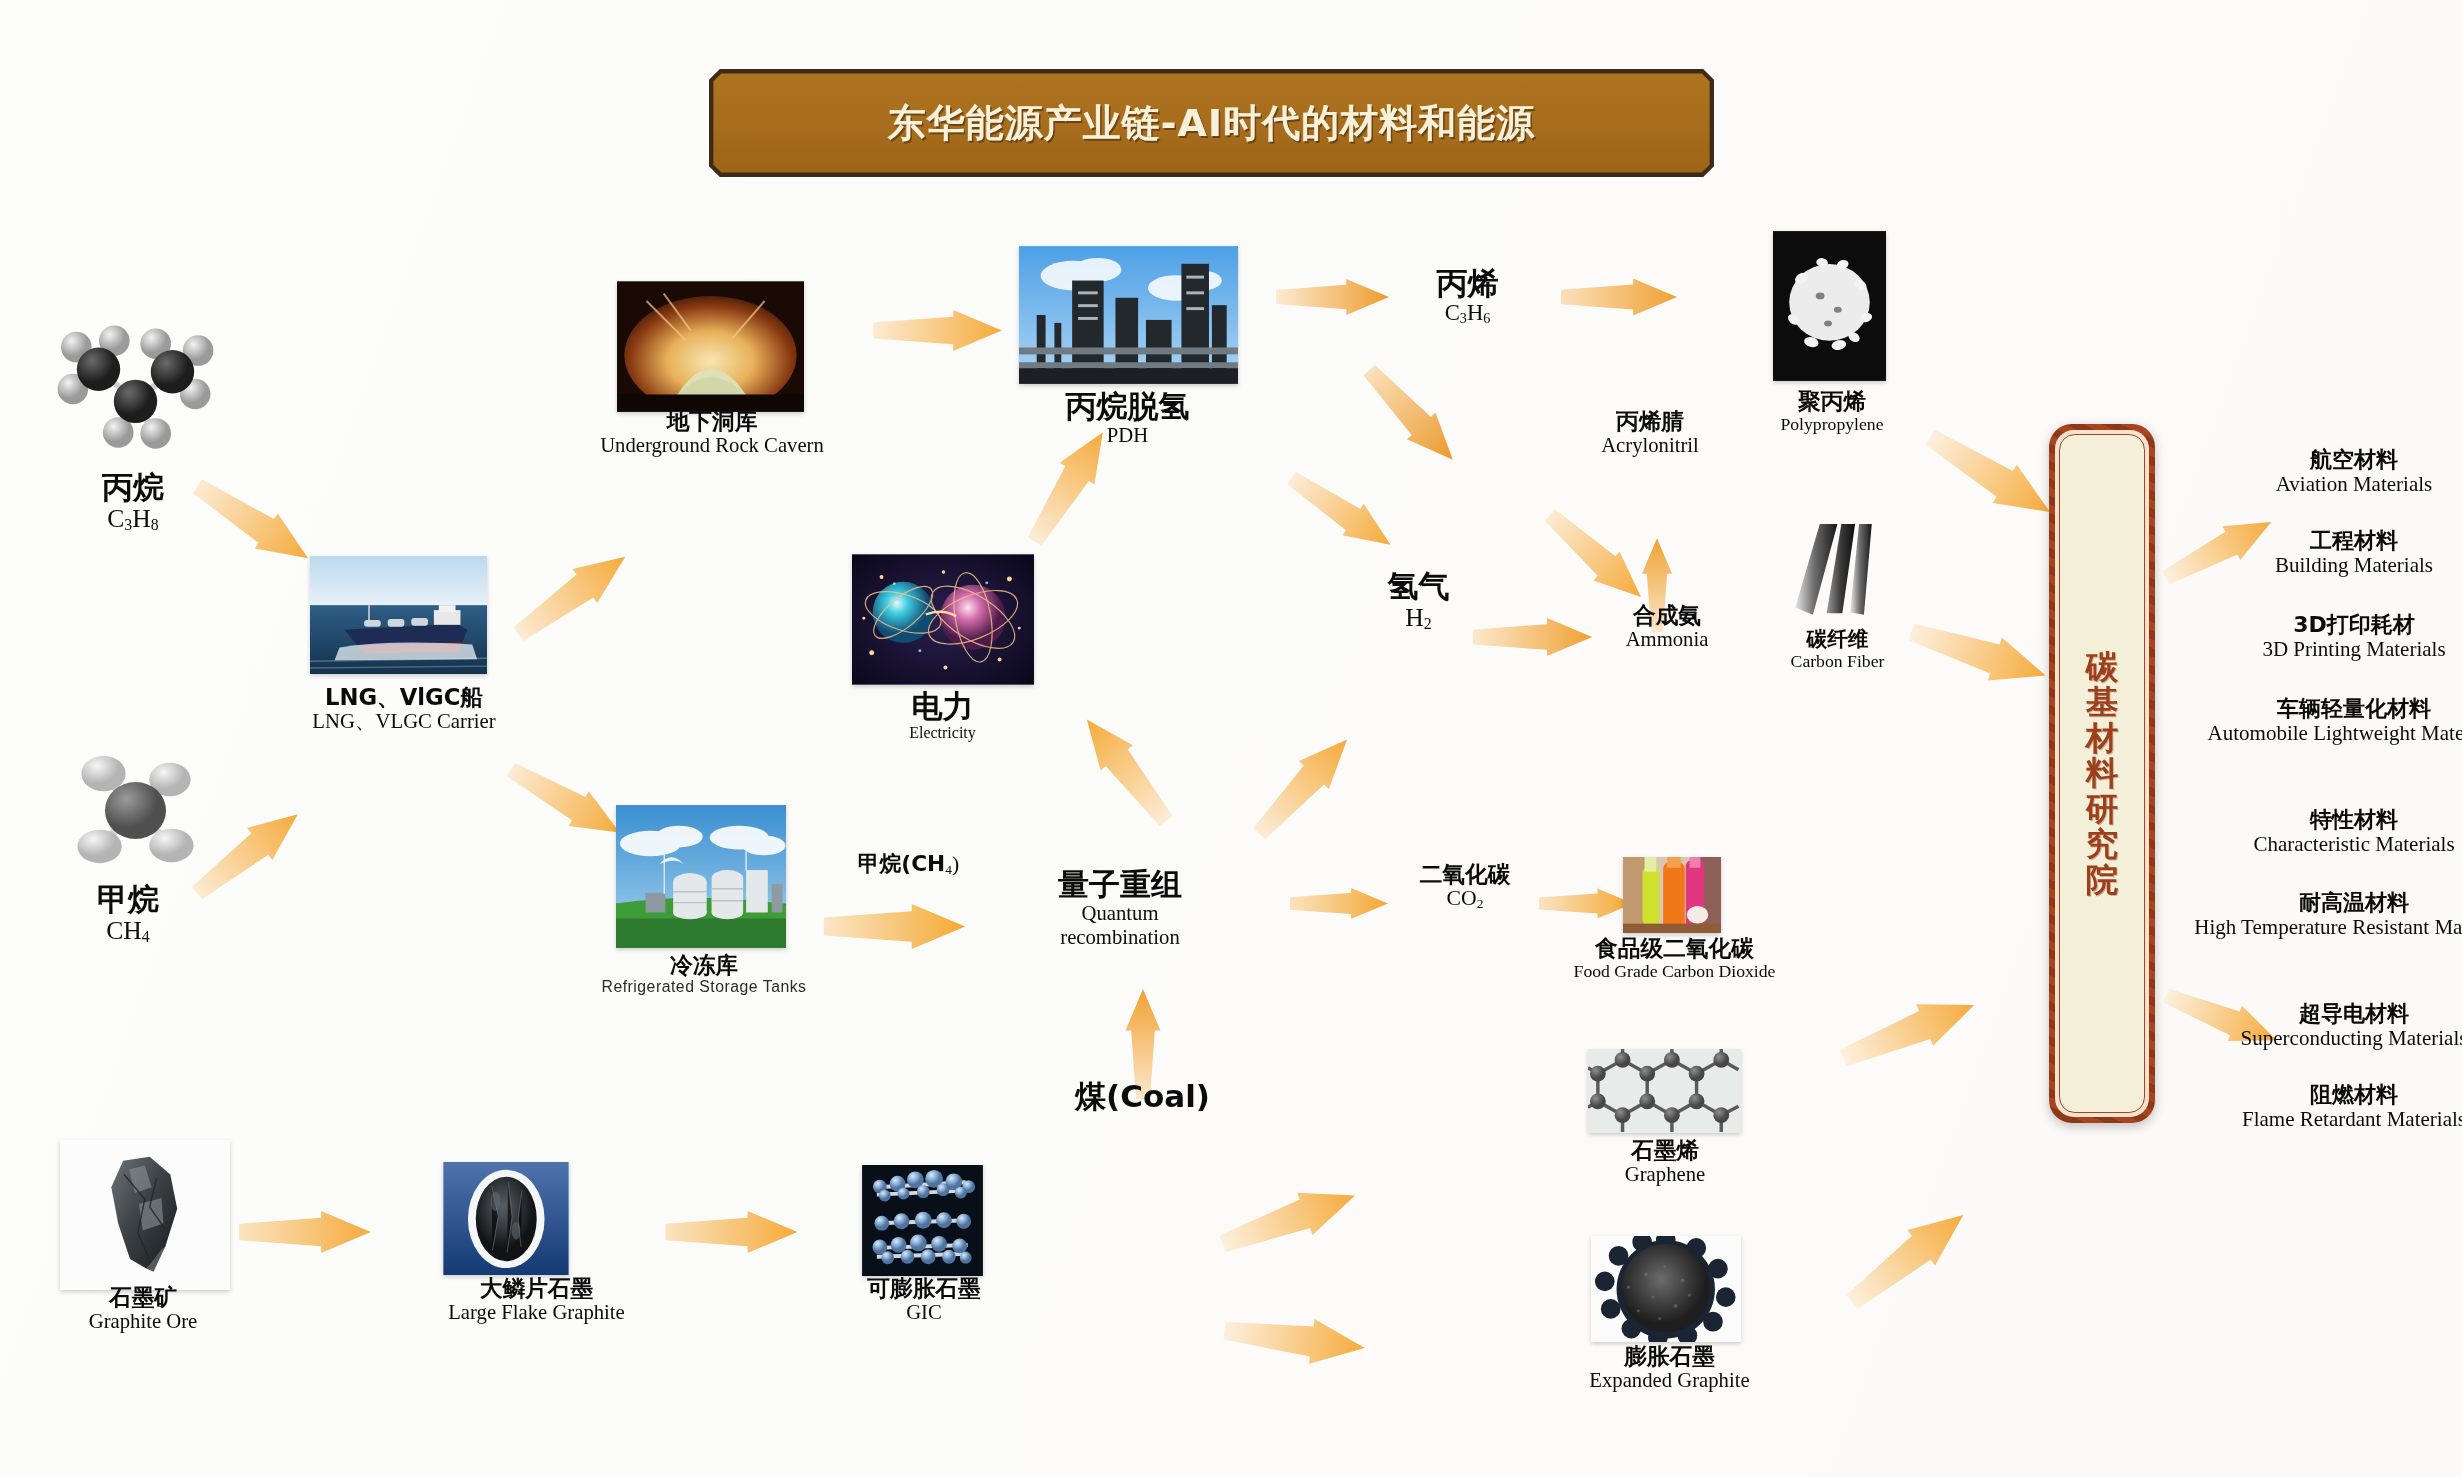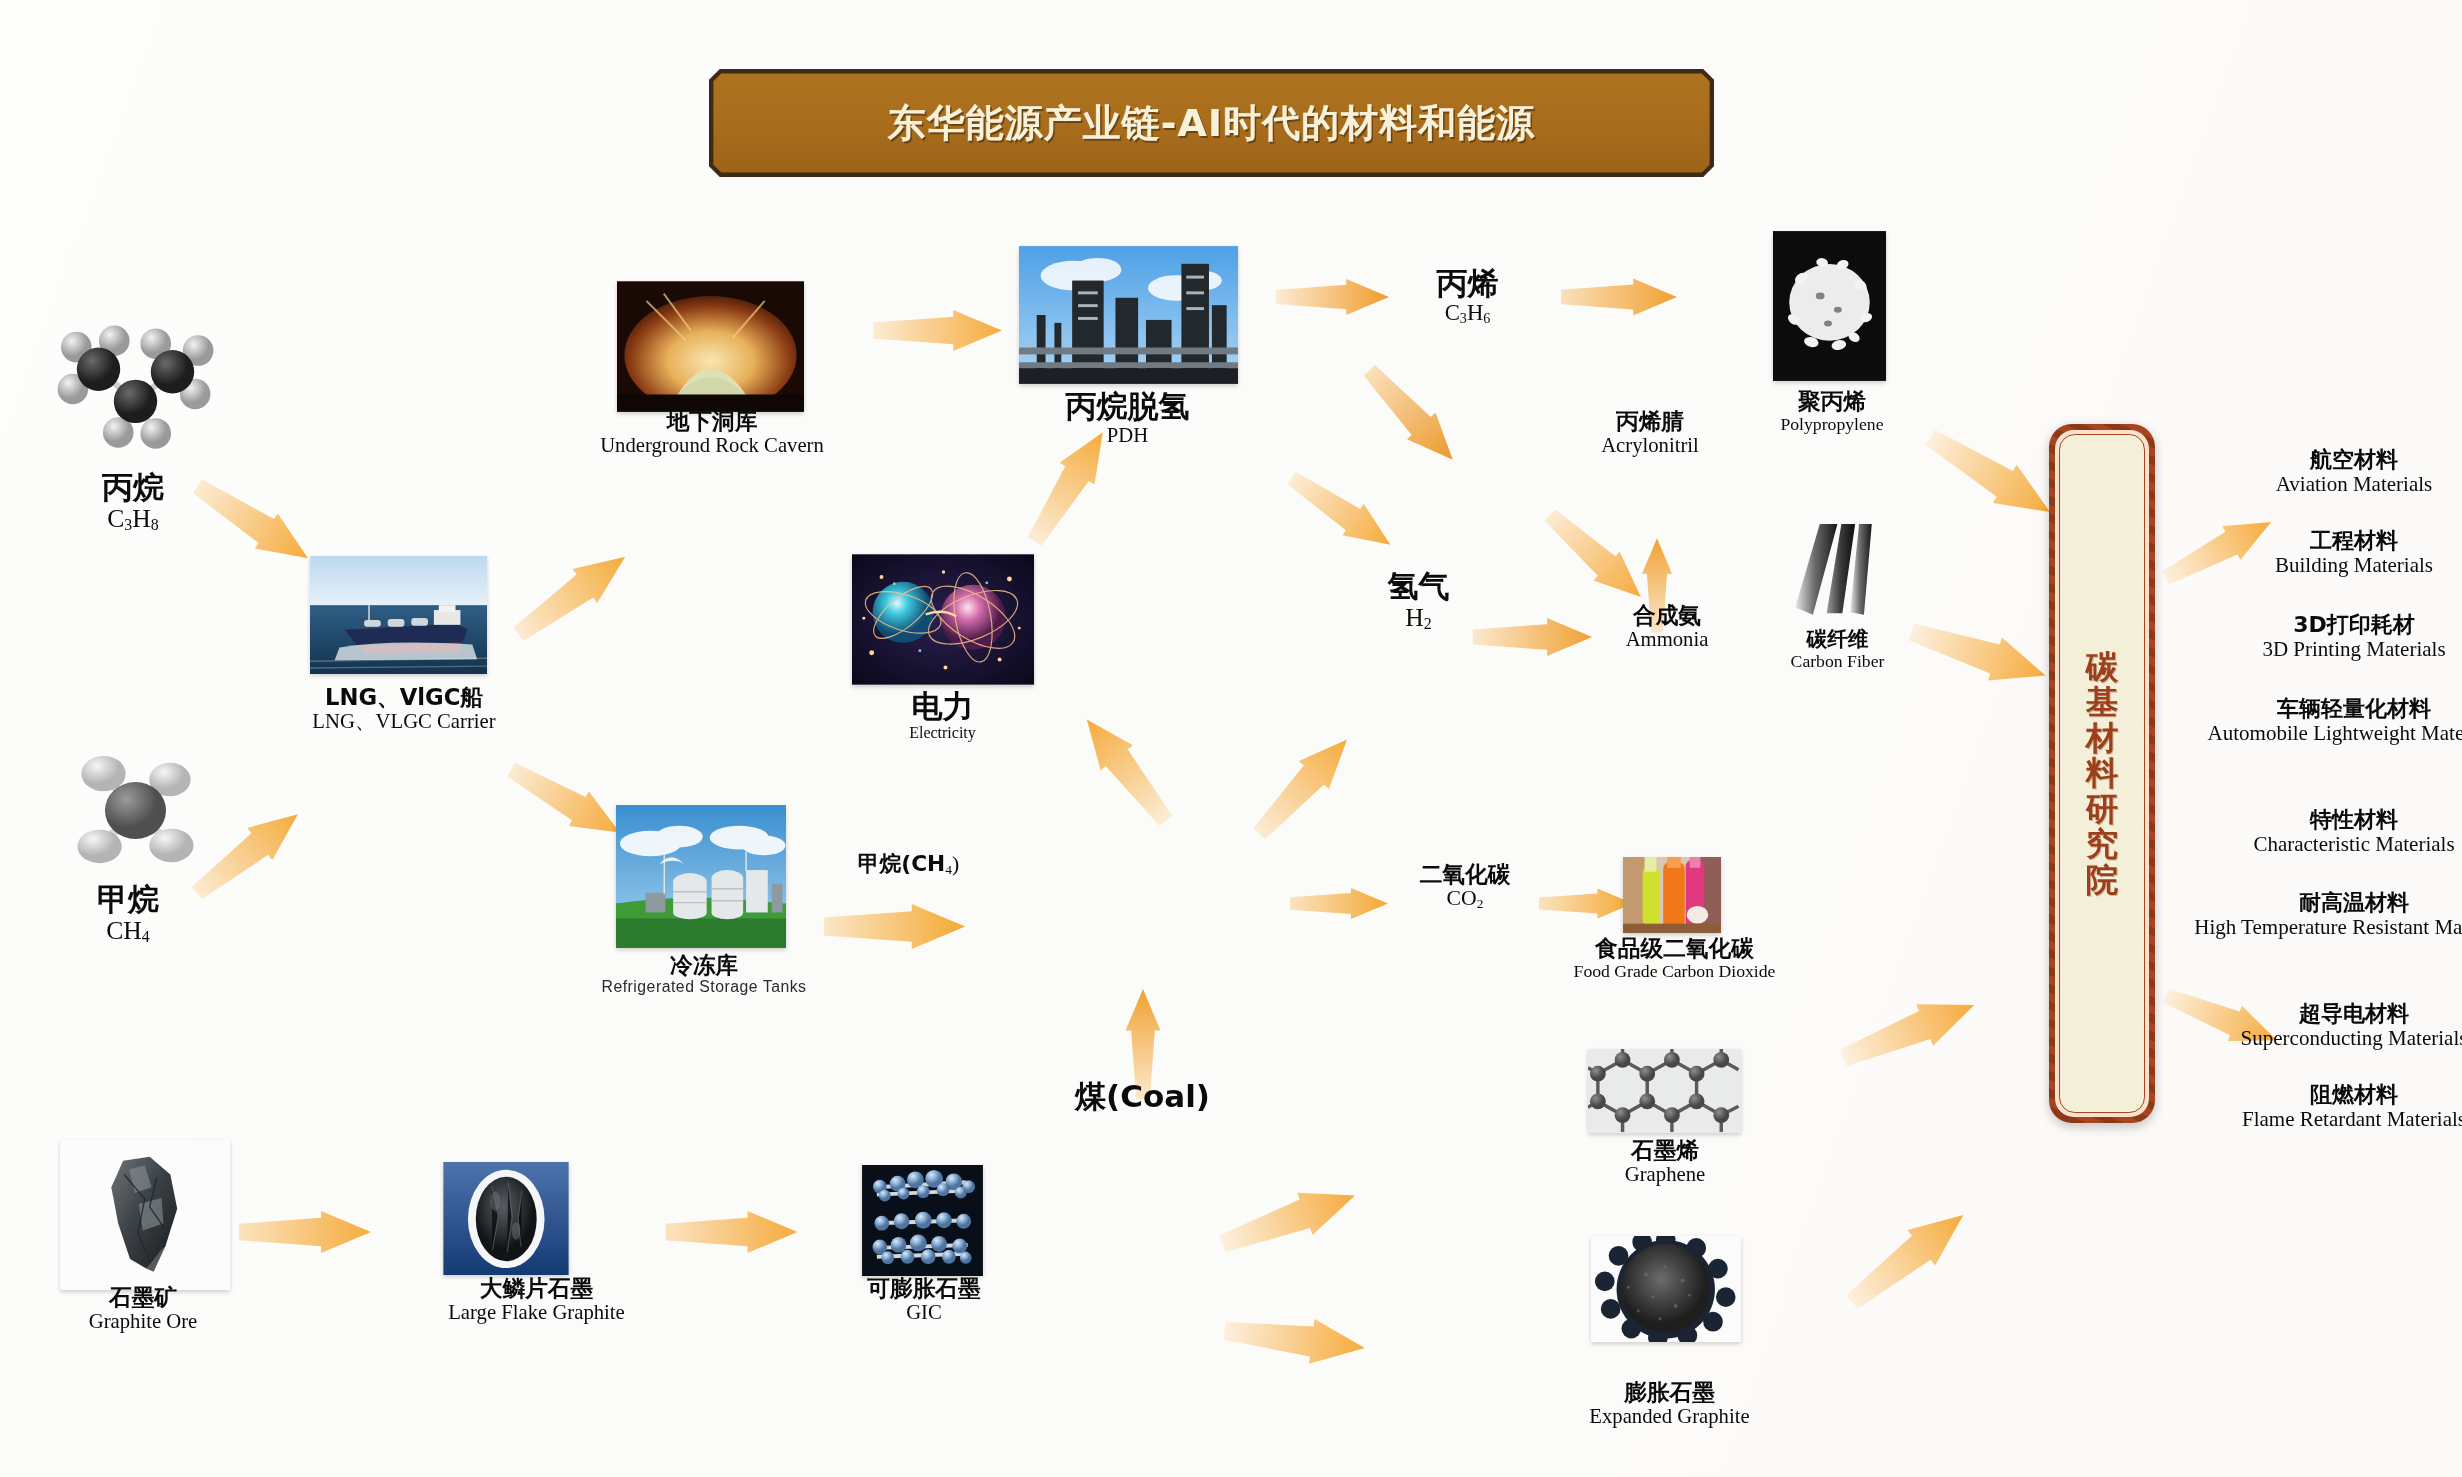--- a/index.html
+++ b/index.html
@@ -786,20 +786,25 @@
   </div>
   <div class="node" style="left:566px;top:953px;width:276px;">
     <div class="cn cn-md">冷冻库</div>
     <div class="mono">Refrigerated Storage Tanks</div>
   </div>
 
   <div class="node" style="left:827px;top:852px;width:163px;">
     <span class="formula" style="font-size:21.7px;"><span style="font-family:'DejaVu Sans',sans-serif;font-weight:bold;">甲烷(CH</span><sub>4</sub><span>)</span></span>
   </div>
 
+  <div class="node" style="left:1014px;top:867px;width:212px;">
+    <div class="cn cn-lg">量子重组</div>
+    <div class="en en-md">Quantum</div>
+    <div class="en en-md" style="overflow:hidden;">recombination</div>
+  </div>
 
   <div class="node" style="left:1054px;top:1079px;width:177px;">
     <div class="cn cn-lg" style="font-family:'DejaVu Sans',sans-serif;text-align:center;">煤(Coal)</div>
   </div>
 
   <div class="node" style="left:1374px;top:862px;width:182px;">
     <div class="cn cn-md">二氧化碳</div>
     <div class="formula" style="font-size:21.7px;"><span>CO</span><sub>2</sub></div>
   </div>
 
@@ -901,21 +906,21 @@
           <circle cx="186" cy="90" r="4"></circle>
         <circle cx="126" cy="124" r="3"></circle>
           <circle cx="172" cy="142" r="4"></circle>
           <circle cx="96" cy="152" r="3"></circle>
         <circle cx="200" cy="120" r="3"></circle>
           <circle cx="140" cy="168" r="3"></circle>
           <circle cx="76" cy="104" r="3"></circle>
       </g>
     </svg>
   </div>
-  <div class="node" style="left:1517px;top:1344px;width:305px;margin-top:36px;">
+  <div class="node" style="left:1517px;top:1344px;width:305px;">
     <div class="cn cn-md">膨胀石墨</div>
     <div class="en en-md">Expanded Graphite</div>
   </div>
 
   <div class="pic" style="left:60px;top:1140px;width:170px;height:150px;background:#fcfcfc;">
     <svg width="170" height="150" viewBox="0 0 345 305">
       <rect width="345" height="305" fill="#fcfcfc"></rect>
       <defs>
         <linearGradient id="oreg" x1="0" y1="0" x2="1" y2="1">
             <stop offset="0" stop-color="#6f7478"></stop>

